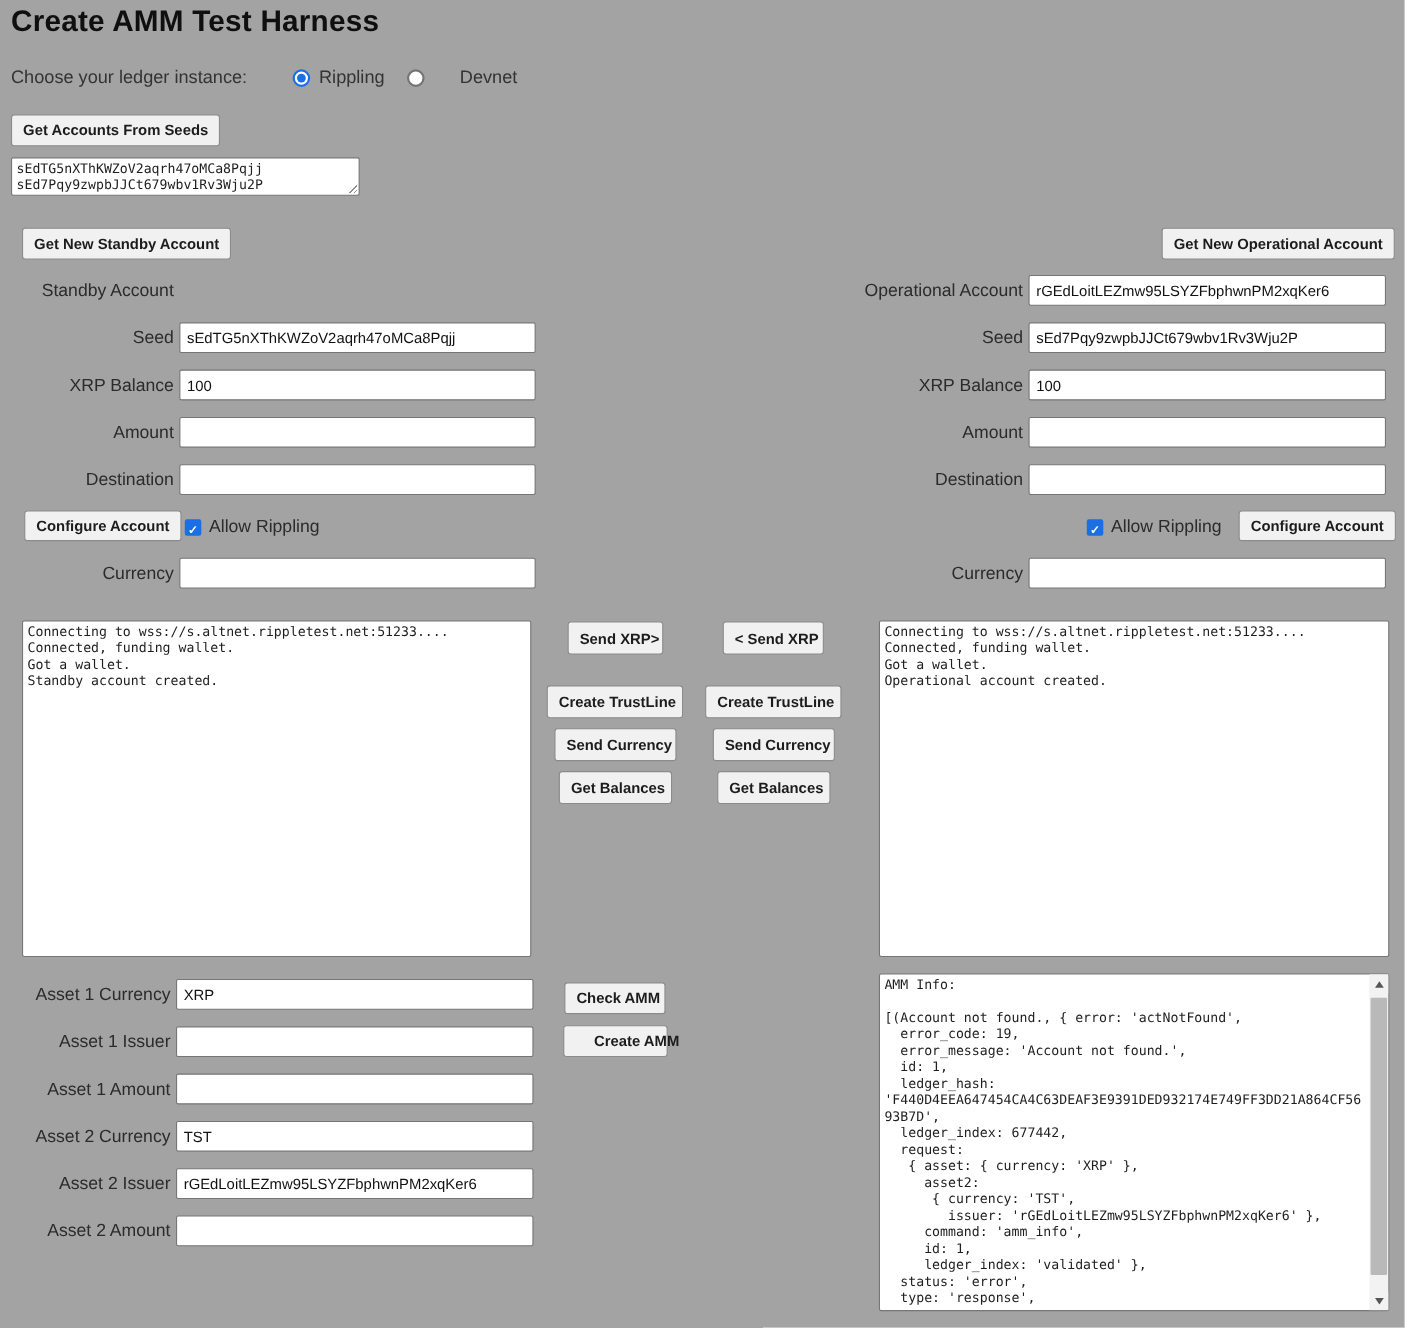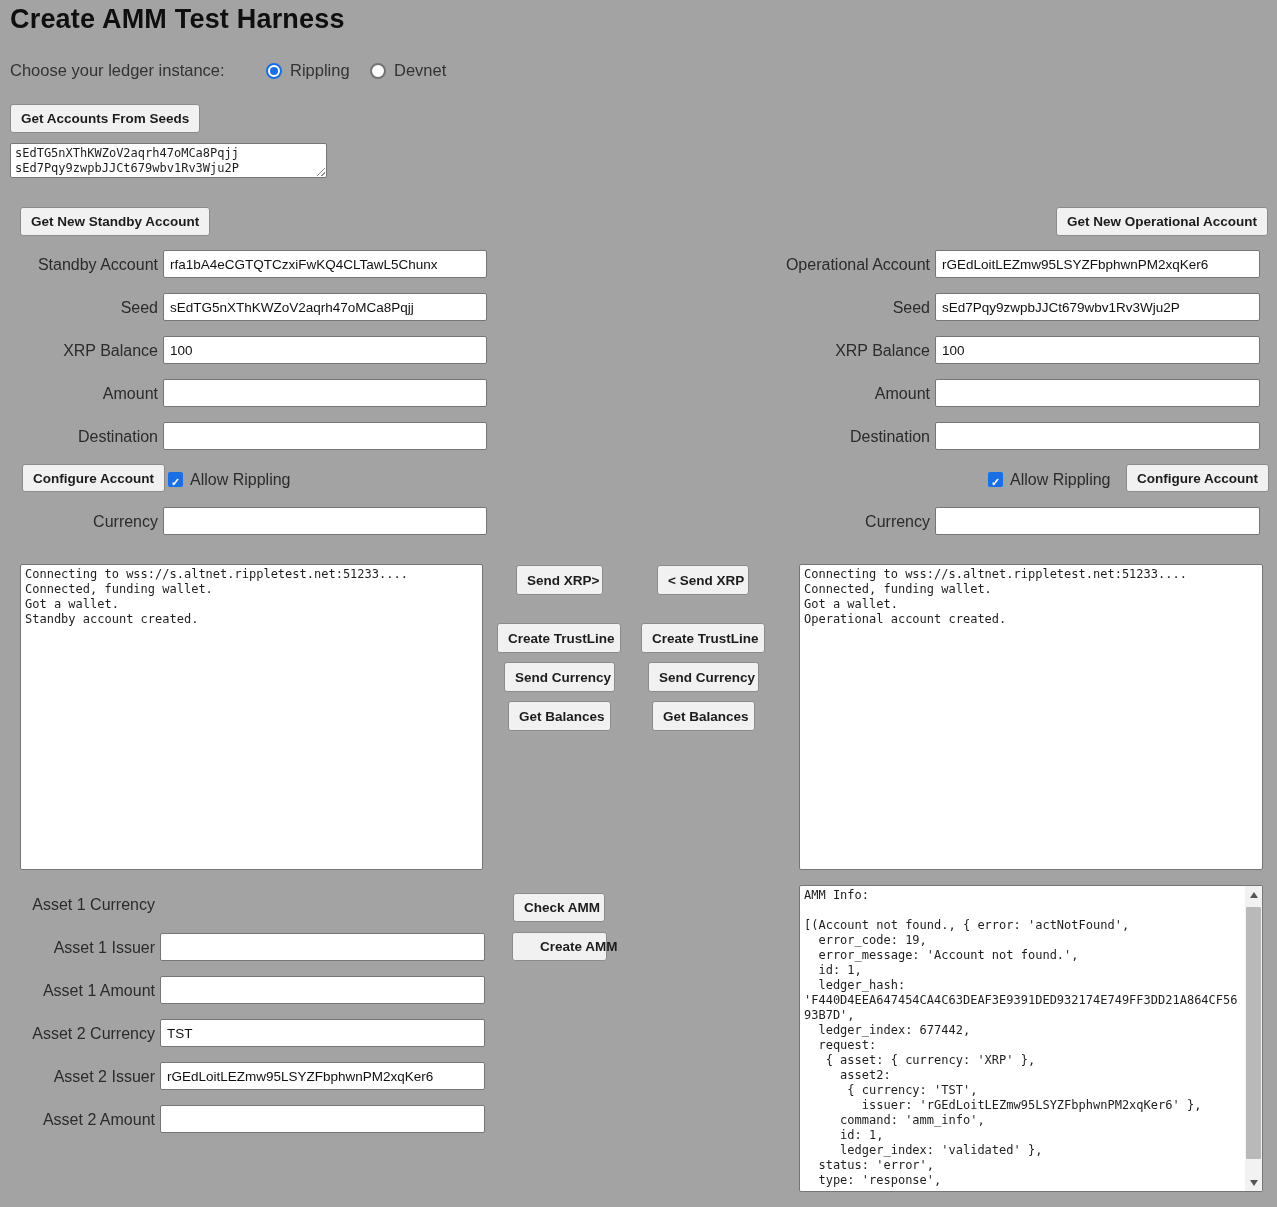--- a/index.html
+++ b/index.html
@@ -52,32 +52,31 @@
 <body>
 
 <div id="app">
 
   <div class="abs" id="title">Create AMM Test Harness</div>
 
   <div class="abs txt" style="left:10px; top:61px;">Choose your ledger instance:</div>
   <span class="abs radio sel" style="left:266px; top:63px;"></span>
   <span class="abs txt" style="left:290px; top:61px;">Rippling</span>
   <span class="abs radio unsel" style="left:370px; top:63px;"></span>
-  <span class="abs txt" style="left:394px; top:61px;">Devnet</span>
+  <span class="abs txt" style="left:418px; top:61px;">Devnet</span>
 
   <button class="abs btn" style="left:10px; top:104px; height:29px;">Get Accounts From Seeds</button>
   <textarea class="abs console" style="left: 10px; top: 143px; width: 317px; height: 35px;">sEdTG5nXThKWZoV2aqrh47oMCa8Pqjj
 sEd7Pqy9zwpbJJCt679wbv1Rv3Wju2P</textarea>
   <div class="abs grip" style="left:315px; top:166px;"></div>
 
   <button class="abs btn" style="left:20px; top:207px; height:29px;">Get New Standby Account</button>
   <button class="abs btn" style="left:1056px; top:207px; height:29px;">Get New Operational Account</button>
 
   <div class="abs lbl" style="left:0; top:256px; width:158px;">Standby Account</div>
-  <input class="abs inp" style="left: 163px; top: 250px; width: 324px;" value="rfa1bA4eCGTQTCzxiFwKQ4CLTawL5Chunx">
   <div class="abs lbl" style="left:0; top:299px; width:158px;">Seed</div>
   <input class="abs inp" style="left: 163px; top: 293px; width: 324px;" value="sEdTG5nXThKWZoV2aqrh47oMCa8Pqjj">
   <div class="abs lbl" style="left:0; top:342px; width:158px;">XRP Balance</div>
   <input class="abs inp" style="left: 163px; top: 336px; width: 324px;" value="100">
   <div class="abs lbl" style="left:0; top:385px; width:158px;">Amount</div>
   <input class="abs inp" style="left: 163px; top: 379px; width: 324px;" value="">
   <div class="abs lbl" style="left:0; top:428px; width:158px;">Destination</div>
   <input class="abs inp" style="left: 163px; top: 422px; width: 324px;" value="">
   <button class="abs btn" style="left:22px; top:464px; height:28px;">Configure Account</button>
   <span class="abs chk" style="left:168px; top:472px;"></span>
@@ -112,20 +111,21 @@
   <button class="abs btn" style="left:516px; top:565px; width:87px; height:30px;">Send XRP&gt;</button>
   <button class="abs btn" style="left:657px; top:565px; width:92px; height:30px;">&lt; Send XRP</button>
   <button class="abs btn" style="left:497px; top:623px; width:124px; height:30px;">Create TrustLine</button>
   <button class="abs btn" style="left:641px; top:623px; width:124px; height:30px;">Create TrustLine</button>
   <button class="abs btn" style="left:504px; top:662px; width:111px; height:30px;">Send Currency</button>
   <button class="abs btn" style="left:648px; top:662px; width:111px; height:30px;">Send Currency</button>
   <button class="abs btn" style="left:508px; top:701px; width:103px; height:30px;">Get Balances</button>
   <button class="abs btn" style="left:652px; top:701px; width:103px; height:30px;">Get Balances</button>
 
   <div class="abs lbl" style="left:0; top:896px; width:155px;">Asset 1 Currency</div>
+  <input class="abs inp" style="left: 160px; top: 890px; width: 325px;" value="XRP">
   <div class="abs lbl" style="left:0; top:939px; width:155px;">Asset 1 Issuer</div>
   <input class="abs inp" style="left: 160px; top: 933px; width: 325px;" value="">
   <div class="abs lbl" style="left:0; top:982px; width:155px;">Asset 1 Amount</div>
   <input class="abs inp" style="left: 160px; top: 976px; width: 325px;" value="">
   <div class="abs lbl" style="left:0; top:1025px; width:155px;">Asset 2 Currency</div>
   <input class="abs inp" style="left: 160px; top: 1019px; width: 325px;" value="TST">
   <div class="abs lbl" style="left:0; top:1068px; width:155px;">Asset 2 Issuer</div>
   <input class="abs inp" style="left: 160px; top: 1062px; width: 325px;" value="rGEdLoitLEZmw95LSYZFbphwnPM2xqKer6">
   <div class="abs lbl" style="left:0; top:1111px; width:155px;">Asset 2 Amount</div>
   <input class="abs inp" style="left: 160px; top: 1105px; width: 325px;" value="">

